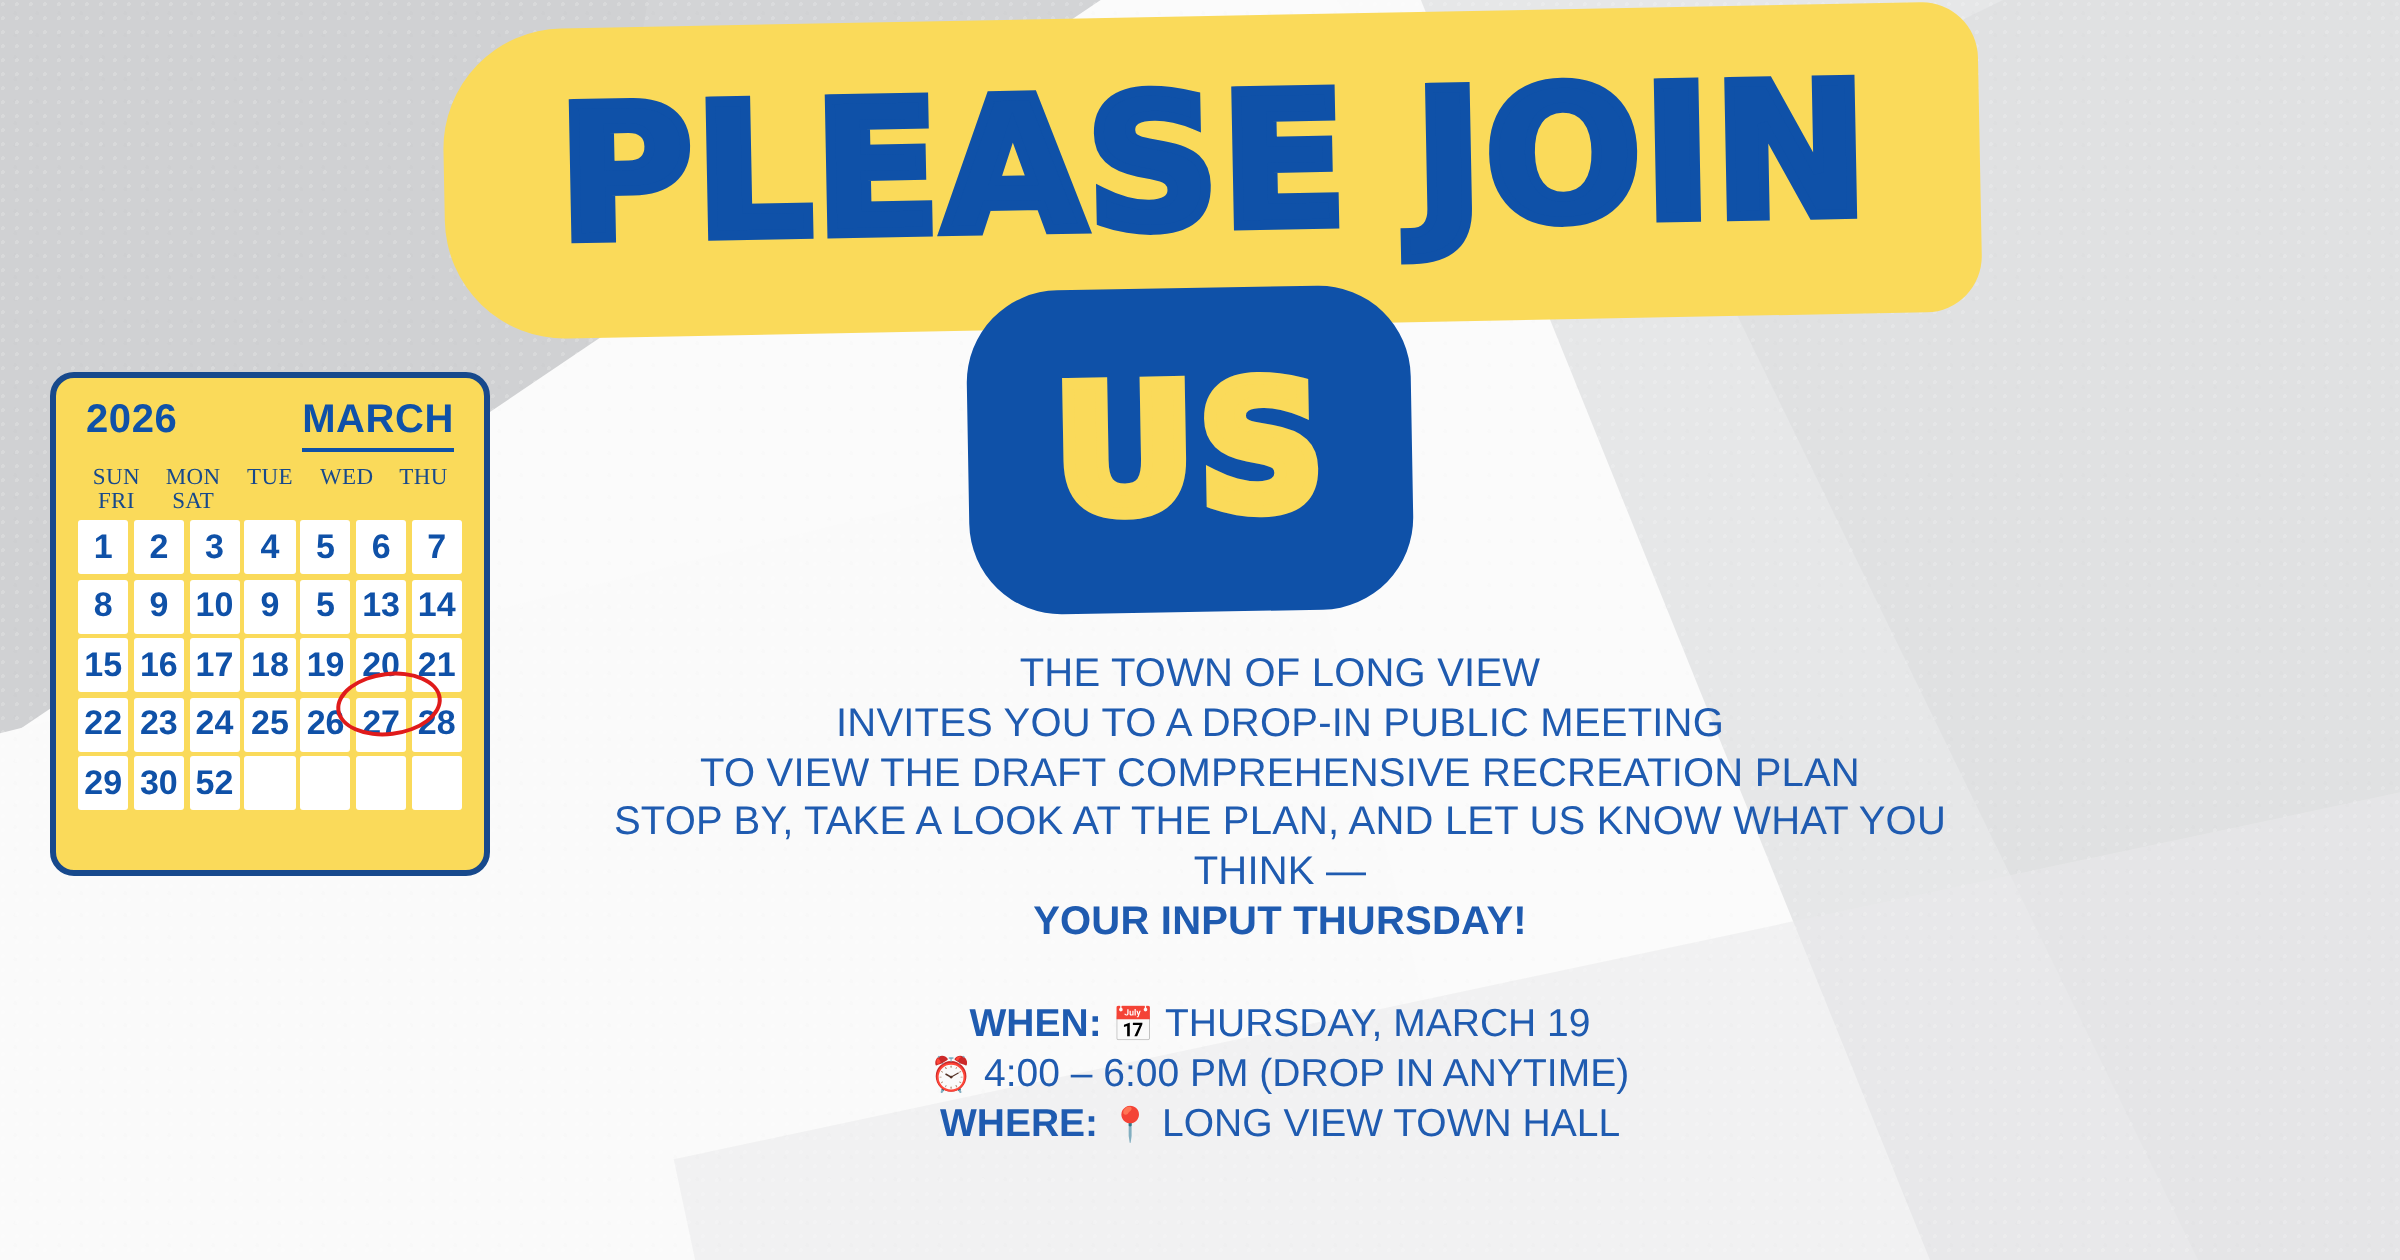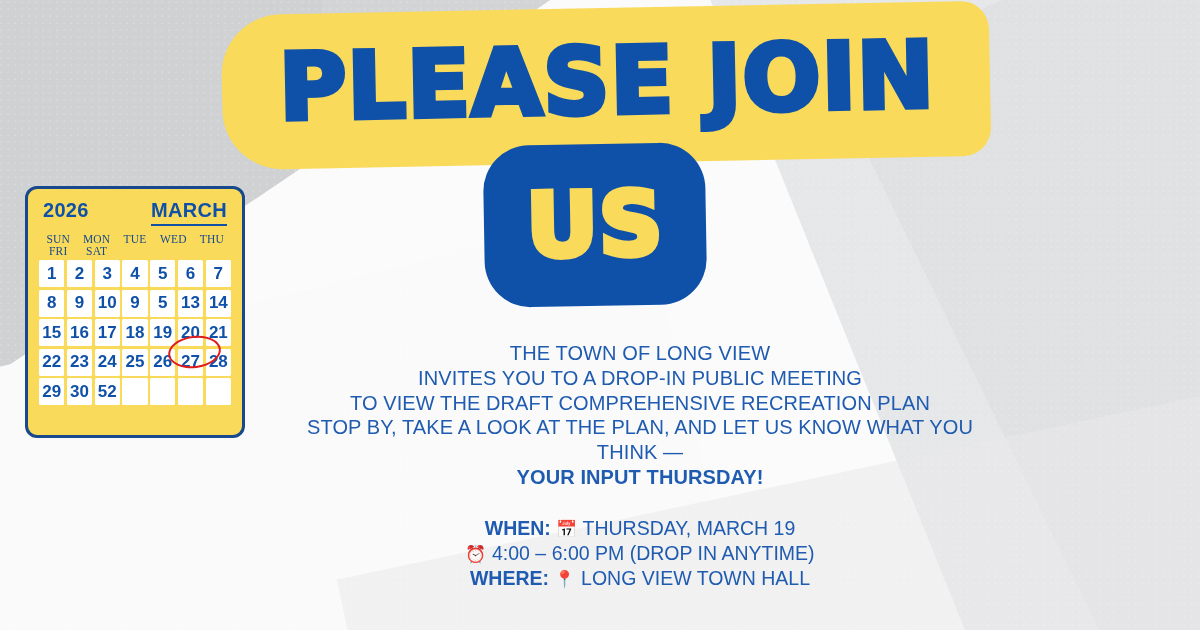--- a/index.html
+++ b/index.html
@@ -159,21 +159,21 @@
     text-align:center;color:#1457ad;
   }
   #subhead{
     font-size:23px;font-weight:bold;letter-spacing:.2px;
     color:#1a58b0;
     margin:0 0 24px 0;
   }
   #bodycopy{
     font-size:20px;line-height:1.24;letter-spacing:.1px;
     color:#1f5bb0;
-    margin:16px;
+    margin:0;
   }
   #bodycopy .strong{font-weight:bold;}
   #details{
     margin-top:26px;
     font-size:19.5px;line-height:1.28;
     color:#1f5bb0;
   }
   #details .lbl{font-weight:bold;}
   .emoji{font-family:"DejaVu Sans",sans-serif;font-size:17px;}
 </style>

